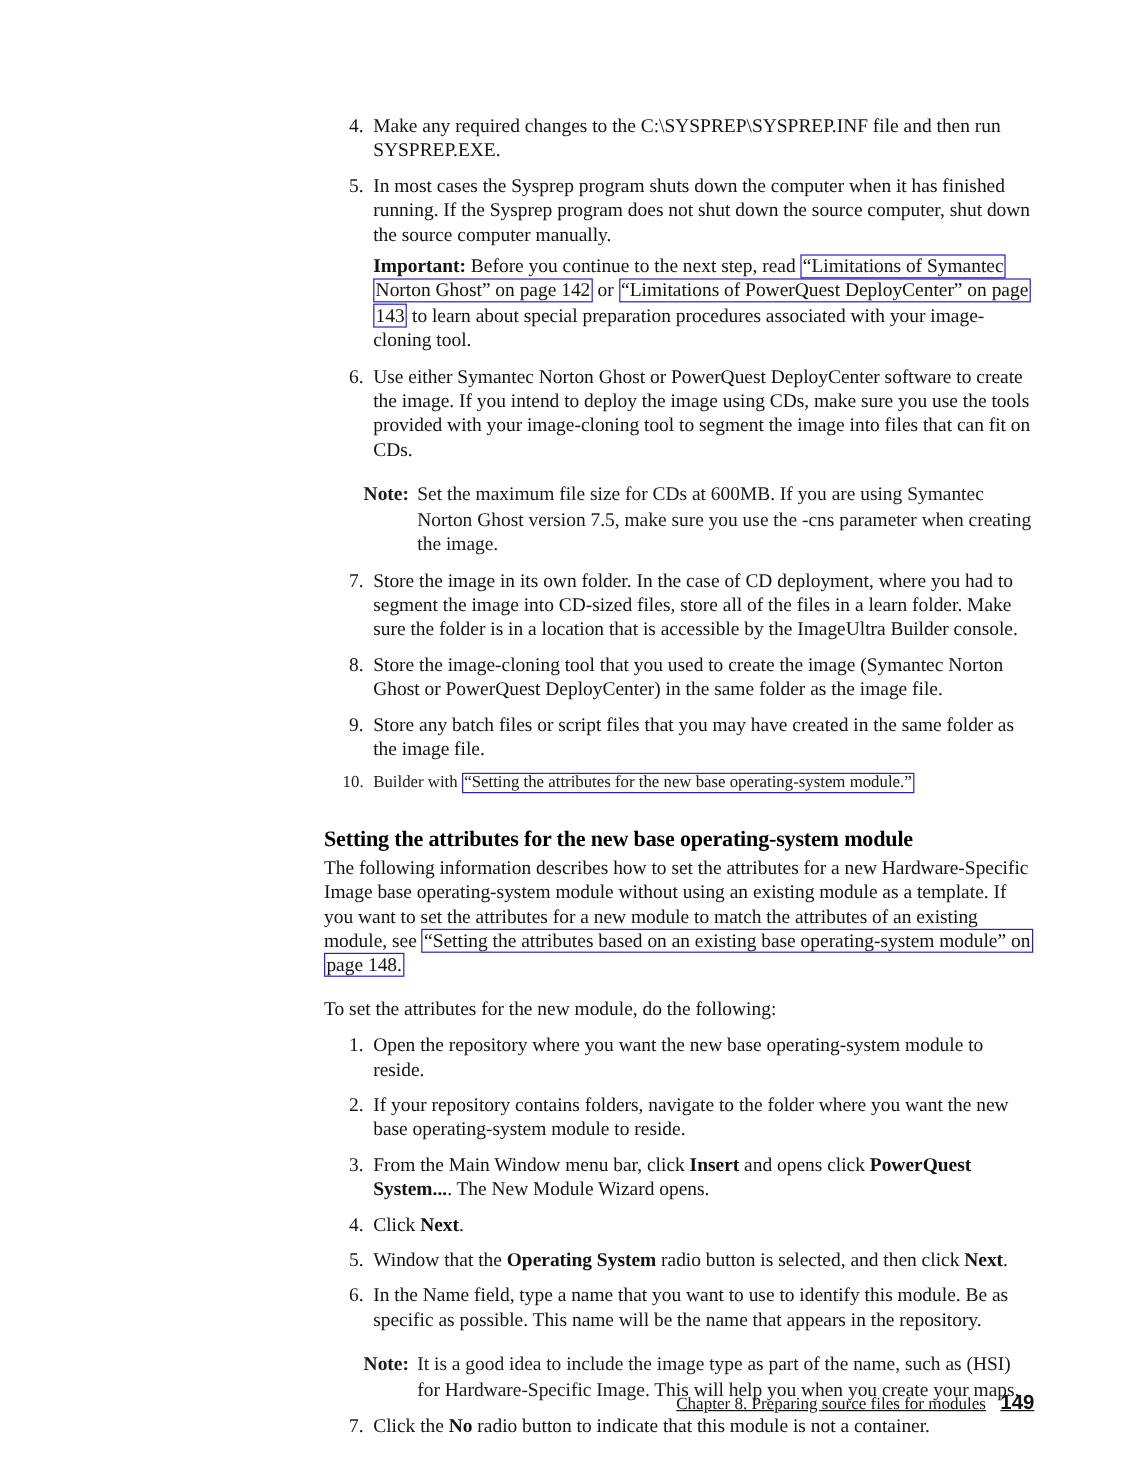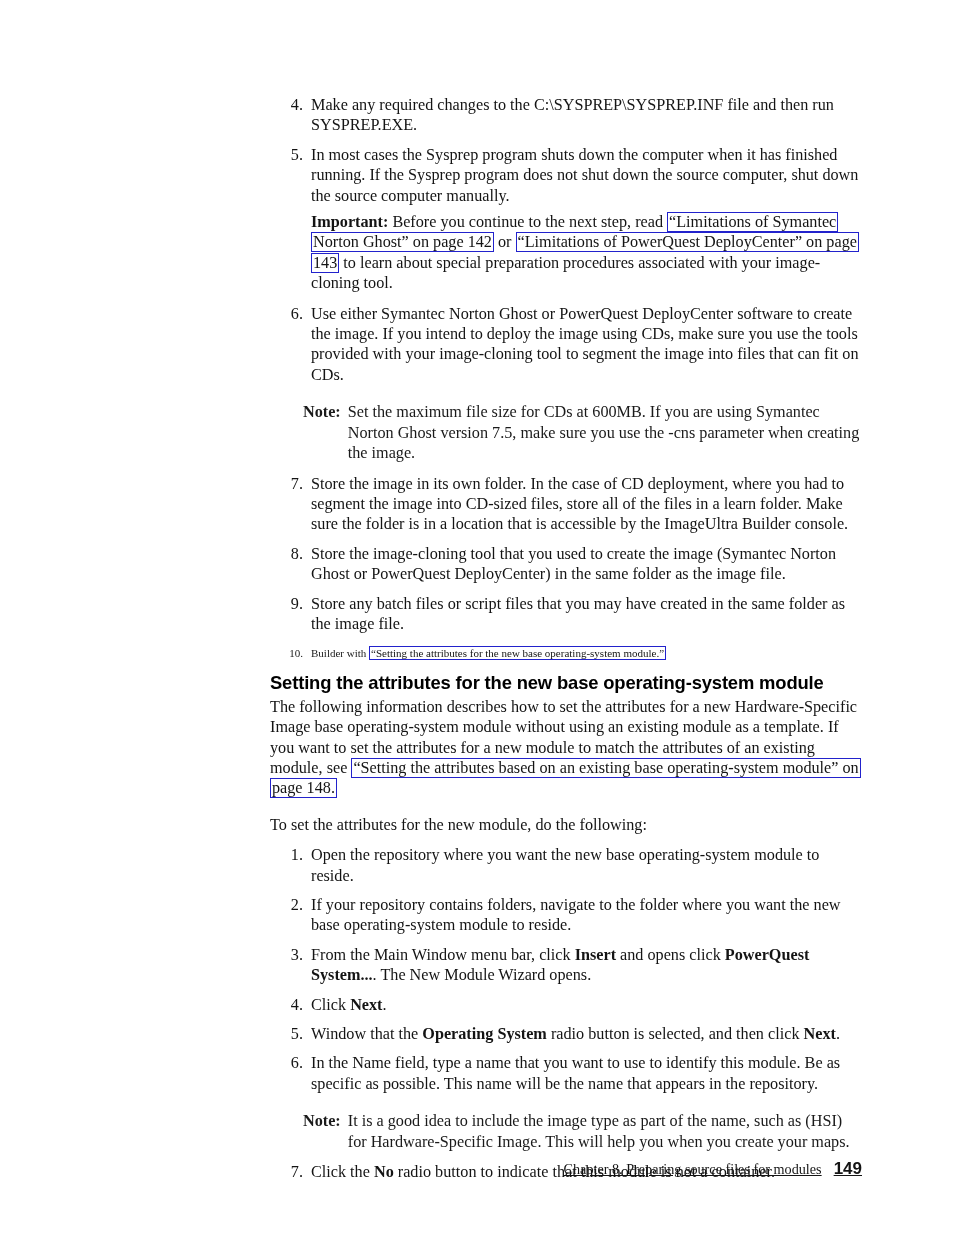--- a/index.html
+++ b/index.html
@@ -88,27 +88,27 @@
     box-decoration-break: clone;
     -webkit-box-decoration-break: clone;
     color: #141414;
     line-height: 17.4px;
     text-decoration: none;
     display: inline;
   }
 
   
   .heading {
-    font-family: Liberation Sans, sans-serif;
+    font-family: Liberation Serif, serif;
     font-weight: bold;
     font-size: 18.4px;
     line-height: 22px;
     letter-spacing: -0.15px;
     color: #000000;
-    margin: 8px 0 3px 0;
+    margin: 24px 0 3px 0;
   }
 
   
   .footer {
     position: absolute;
     left: 270px;
     top: 1160px;
     width: 592px;
     text-align: right;
     font-size: 14.2px;
@@ -162,21 +162,21 @@
     </div>
     <div class="li">
       <div class="li-num">8.</div>
       <div class="li-body">Store the image-cloning tool that you used to create the image (Symantec Norton Ghost or PowerQuest DeployCenter) in the same folder as the image file.</div>
     </div>
     <div class="li">
       <div class="li-num">9.</div>
       <div class="li-body">Store any batch files or script files that you may have created in the same folder as the image file.</div>
     </div>
 
-    <div style="position:relative; font-size:11px; line-height:20.4px; margin-bottom:4px;">
+    <div style="position:relative; font-size:14px; line-height:20.4px; margin-bottom:4px;">
       <span style="position:absolute; left:0; top:0; width:33px; text-align:right;">10.</span>
       <span style="display:inline-block; width:41px;"></span><span>Builder with </span><a class="lnk" href="#">“Setting the attributes for the new base operating-system module.”</a>
     </div>
 
     <div class="heading">Setting the attributes for the new base operating-system module</div>
 
     <div class="para" style="margin-bottom:0;"><span>The following information describes how to set the attributes for a new Hardware-Specific Image base operating-system module without using an existing module as a template. If you want to set the attributes for a new module to match the attributes of an existing module, see </span><a class="lnk" href="#">“Setting the attributes based on an existing base operating-system module” on page 148.</a></div>
 
     <div class="spacer-md"></div>
 

